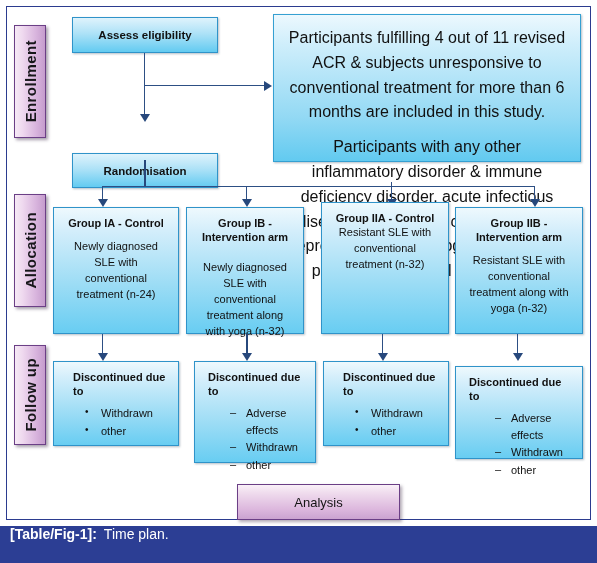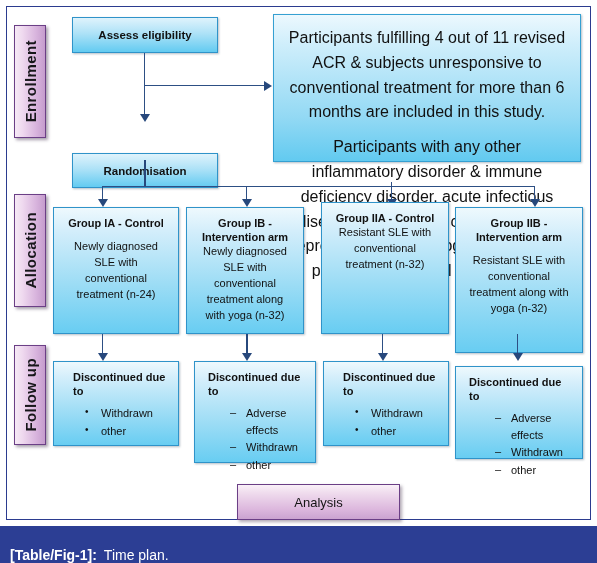--- a/index.html
+++ b/index.html
@@ -98,21 +98,21 @@
   .arrow-right{
     position:absolute;width:0;height:0;
     border-top:5px solid transparent;border-bottom:5px solid transparent;
     border-left:8px solid #27487c;
   }
 
   
   .caption-bar{
     position:absolute;left:0;top:526px;width:597px;height:37px;
     background:#2c3e94;color:#ffffff;
-    display:flex;align-items:flex-end;
+    display:flex;align-items:flex-start;
   }
   .caption-bar .cap-id{font-weight:bold;font-size:14px;padding-left:10px;}
   .caption-bar .cap-txt{font-size:14px;padding-left:7px;}
 </style>
 </head>
 <body>
 
 <div class="page">
 
   <div class="figure-frame"></div>
@@ -168,32 +168,32 @@
   <div class="bluebox" style="left:53px;top:207px;width:126px;height:127px;">
     <div class="pad">
       <div class="box-title">Group IA - Control</div>
       <div class="box-body" style="margin-top:9px;">Newly diagnosed SLE with conventional treatment (n-24)</div>
     </div>
   </div>
 
   <div class="bluebox" style="left:186px;top:207px;width:118px;height:127px;">
     <div class="pad">
       <div class="box-title">Group IB - Intervention arm</div>
-      <div class="box-body" style="margin-top:0;">Newly diagnosed SLE with conventional treatment along with yoga (n-32)</div>
+      <div class="box-body" style="margin-top:16px;">Newly diagnosed SLE with conventional treatment along with yoga (n-32)</div>
     </div>
   </div>
 
   <div class="bluebox" style="left:321px;top:202px;width:128px;height:132px;">
     <div class="pad">
       <div class="box-title">Group IIA - Control</div>
       <div class="box-body" style="">Resistant SLE with conventional treatment (n-32)</div>
     </div>
   </div>
 
-  <div class="bluebox" style="left:455px;top:207px;width:128px;height:146px;">
+  <div class="bluebox" style="left:455px;top:207px;width:128px;height:127px;">
     <div class="pad">
       <div class="box-title">Group IIB - Intervention arm</div>
       <div class="box-body" style="margin-top:9px;">Resistant SLE with conventional treatment along with yoga (n-32)</div>
     </div>
   </div>
 
   <div class="vline" style="left:102px;top:334px;height:23px;"></div>
   <div class="arrow-down" style="left:98px;top:353px;"></div>
 
   <div class="vline thick" style="left:246px;top:334px;height:23px;"></div>

